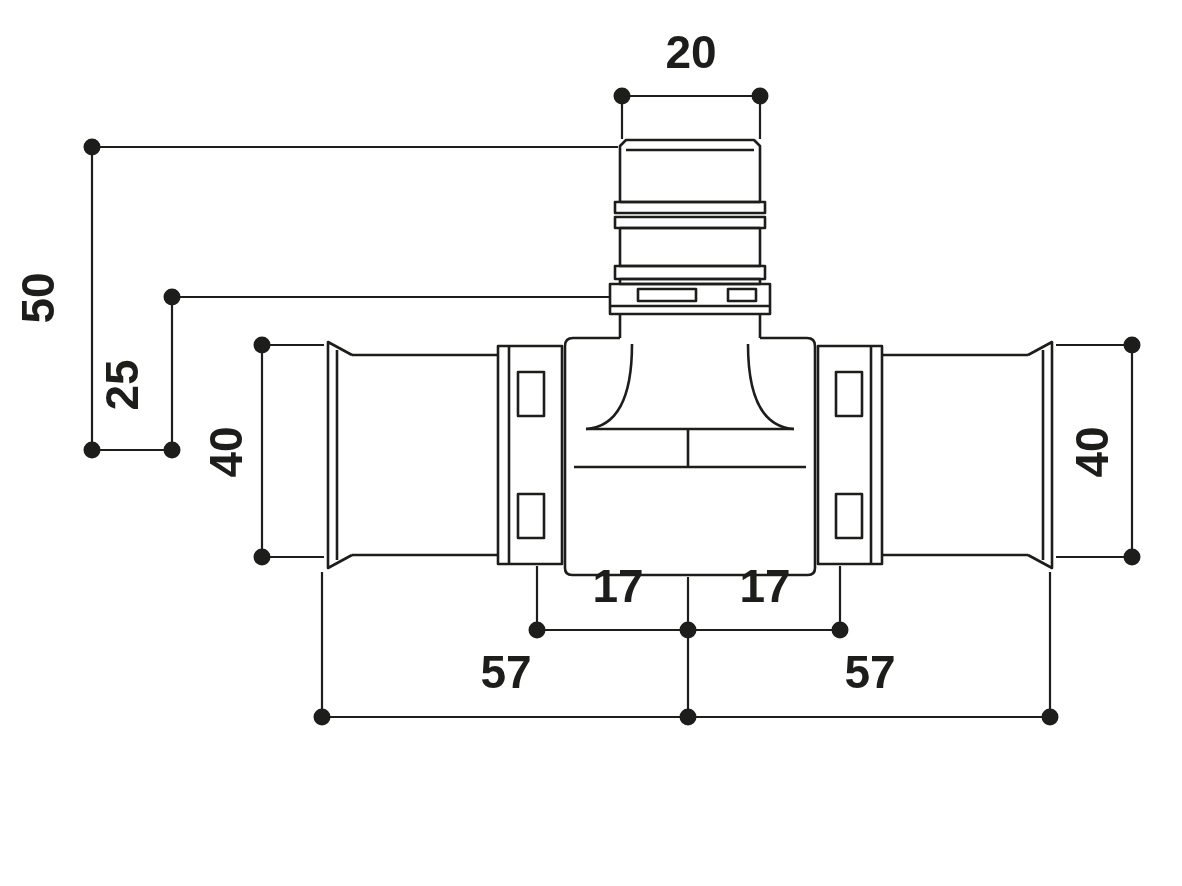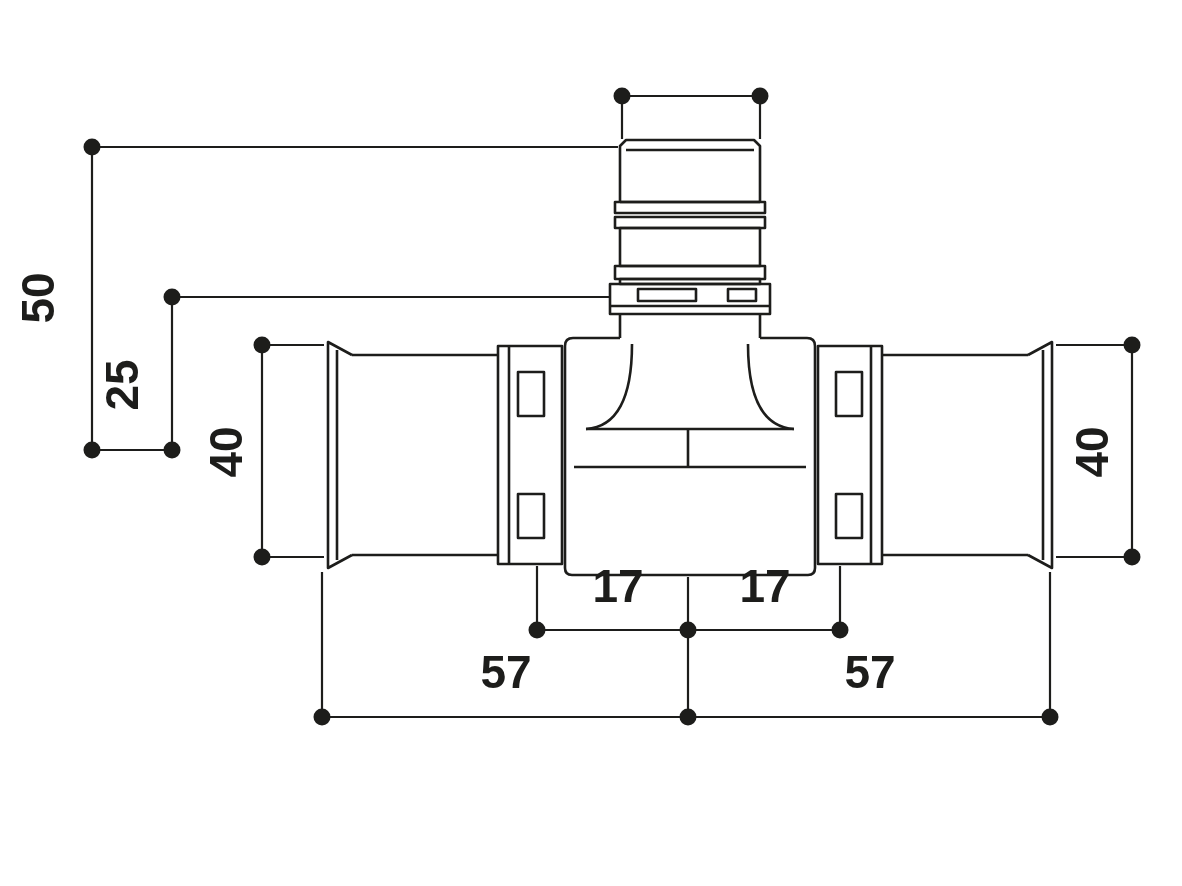--- a/index.html
+++ b/index.html
@@ -153,20 +153,21 @@
       <circle class="dot" cx="1132" cy="557" r="8.5"></circle>
       <circle class="dot" cx="537" cy="630" r="8.5"></circle>
       <circle class="dot" cx="688" cy="630" r="8.5"></circle>
       <circle class="dot" cx="840" cy="630" r="8.5"></circle>
       <circle class="dot" cx="322" cy="717" r="8.5"></circle>
       <circle class="dot" cx="688" cy="717" r="8.5"></circle>
       <circle class="dot" cx="1050" cy="717" r="8.5"></circle>
     </g>
   </svg>
 
+  <div class="dim-label" style="left:647px; top:28px;">20</div>
 
   <div class="dim-label v" style="left:-6px; top:274px;">50</div>
 
   <div class="dim-label v" style="left:78px; top:361px;">25</div>
 
   <div class="dim-label v" style="left:182px; top:428px;">40</div>
 
   <div class="dim-label v" style="left:1048px; top:428px;">40</div>
 
   <div class="dim-label" style="left:574px; top:562px;">17</div>

